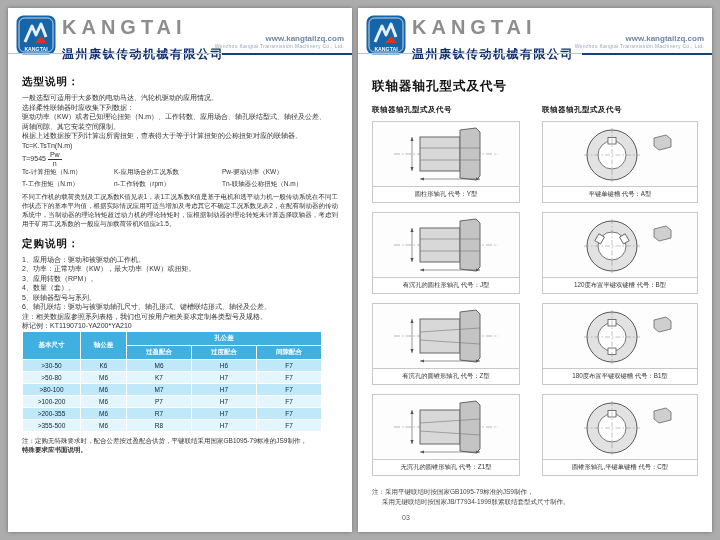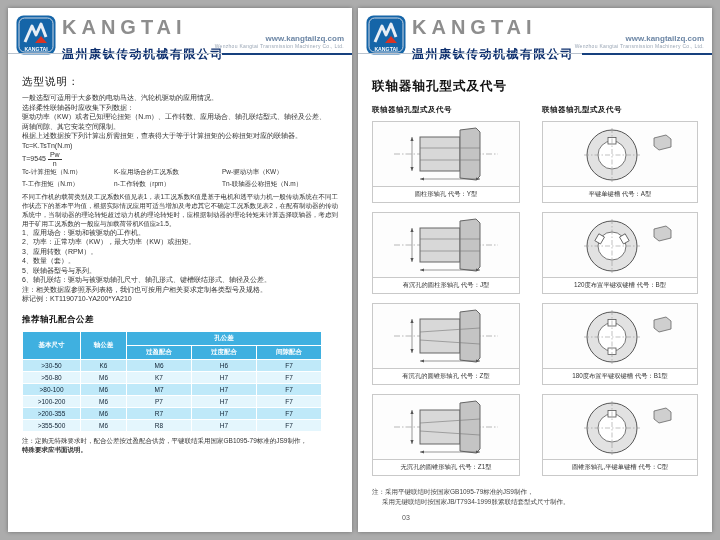--- a/index.html
+++ b/index.html
@@ -16,21 +16,21 @@
   .brand-big { font-size:20px; font-weight:bold; color:#8d8d8d; letter-spacing:5px; line-height:22px; }
   .brand-cn  { font-size:12px; font-weight:bold; color:#0d2f6e; letter-spacing:1.5px; margin-top:8px; }
   .site-block { position:absolute; right:8px; top:26px; text-align:right; }
   .site-url { font-size:8px; font-weight:bold; color:#6c86a5; }
   .site-sub { font-size:5px; color:#9aa6b5; letter-spacing:.3px; }
   .hr-gray { position:absolute; left:0; right:0; bottom:6px; height:1px; background:#b9c2cd; }
   .hr-navy { position:absolute; right:0; bottom:5px; width:130px; height:2px; background:#16407e; }
 
   
   .pbody { padding:6px 14px 0 14px; position:relative; }
-  h2.sec { font-size:10.5px; font-weight:normal; color:#111; margin:9px 0 4px 0; letter-spacing:1px; }
+  h2.sec { font-size:10.5px; font-weight:bold; color:#111; margin:9px 0 4px 0; letter-spacing:1px; }
   h3.tbl { font-size:8.5px; font-weight:bold; color:#111; margin:10px 0 5px 0; letter-spacing:.5px; }
   p.ln  { font-size:7px; color:#333; line-height:9.5px; }
   p.frm { font-size:7px; color:#333; line-height:10px; }
   .frac { display:inline-block; text-align:center; vertical-align:middle; }
   .frac .top { display:block; border-bottom:.5px solid #333; padding:0 2px; font-size:7px; line-height:8px;}
   .frac .bot { display:block; font-size:7px; line-height:8px; }
   .terms-row { display:flex; margin-bottom:3px; }
   .terms-row span { font-size:6.5px; color:#333; }
   .terms-row span:nth-child(1){ width:92px; }
   .terms-row span:nth-child(2){ width:108px; }
@@ -157,30 +157,30 @@
         <span>Pw-驱动功率（KW）</span>
       </div>
       <div class="terms-row">
         <span>T-工作扭矩（N.m）</span>
         <span>n-工作转数（rpm）</span>
         <span>Tn-联轴器公称扭矩（N.m）</span>
       </div>
 
       <p class="kbody">不同工作机的载荷类别及工况系数K值见表1，表1工况系数K值是基于电机和透平动力机一般传动系统在不同工作状态下的基本平均值，根据实际情况应用可适当增加及考虑其它不确定工况系数见表2，在配有制动器的传动系统中，当制动器的理论转矩超过动力机的理论转矩时，应根据制动器的理论转矩来计算选择联轴器，考虑到用于矿用工况系数的一般应与加载荷带机K值应≥1.5。</p>
 
+      <h2 class="sec">定购说明：</h2>
       <p class="ln">1、应用场合：驱动和被驱动的工作机。</p>
       <p class="ln">2、功率：正常功率（KW），最大功率（KW）或扭矩。</p>
       <p class="ln">3、应用转数（RPM）。</p>
       <p class="ln">4、数量（套）。</p>
       <p class="ln">5、联轴器型号与系列。</p>
       <p class="ln">6、轴孔联结：驱动与被驱动轴孔尺寸、轴孔形式、键槽联结形式、轴径及公差。</p>
       <p class="ln">注：相关数据应参照系列表格，我们也可按用户相关要求定制各类型号及规格。</p>
       <p class="ln">标记例：KT1190710-YA200*YA210</p>
 
-      <h3 class="tbl">推荐轴孔配合公差</h3>
       <table class="fit">
         <thead>
           <tr>
             <th rowspan="2" style="width:58px">基本尺寸</th>
             <th rowspan="2" style="width:46px">轴公差</th>
             <th colspan="3">孔公差</th>
           </tr>
           <tr>
             <th>过盈配合</th>
             <th>过度配合</th>

